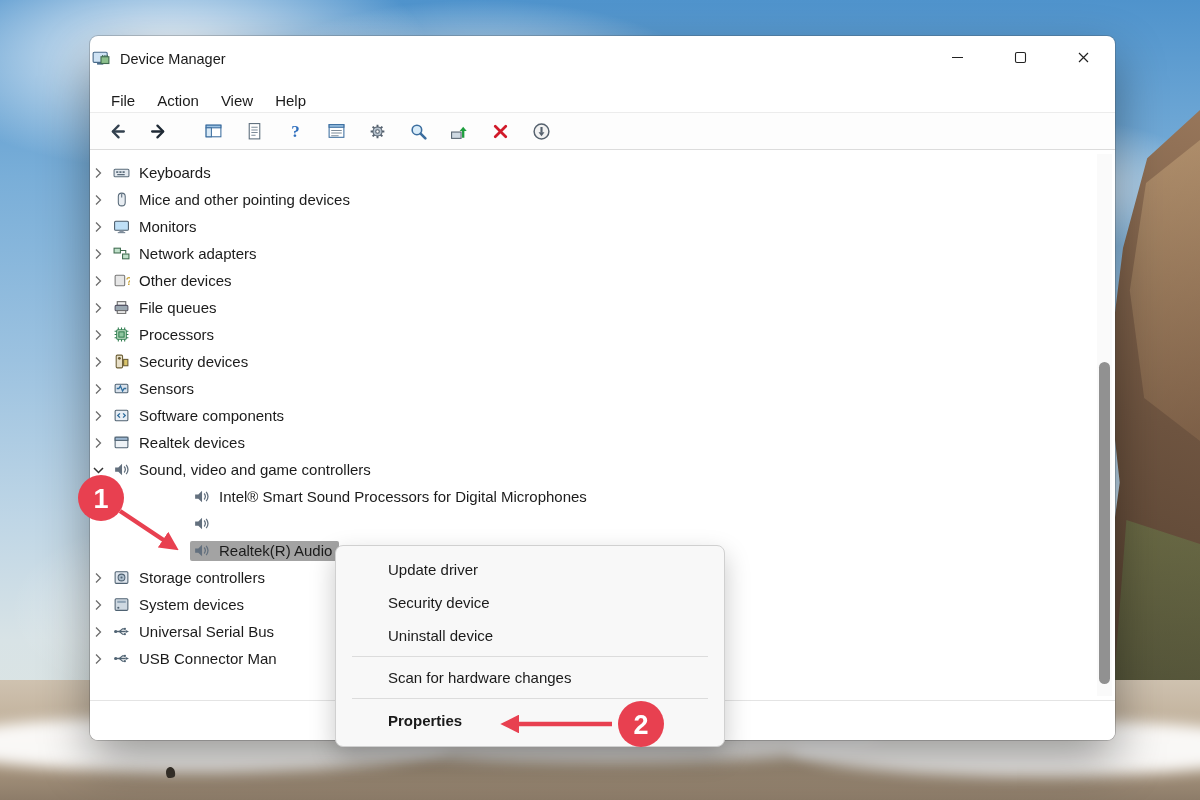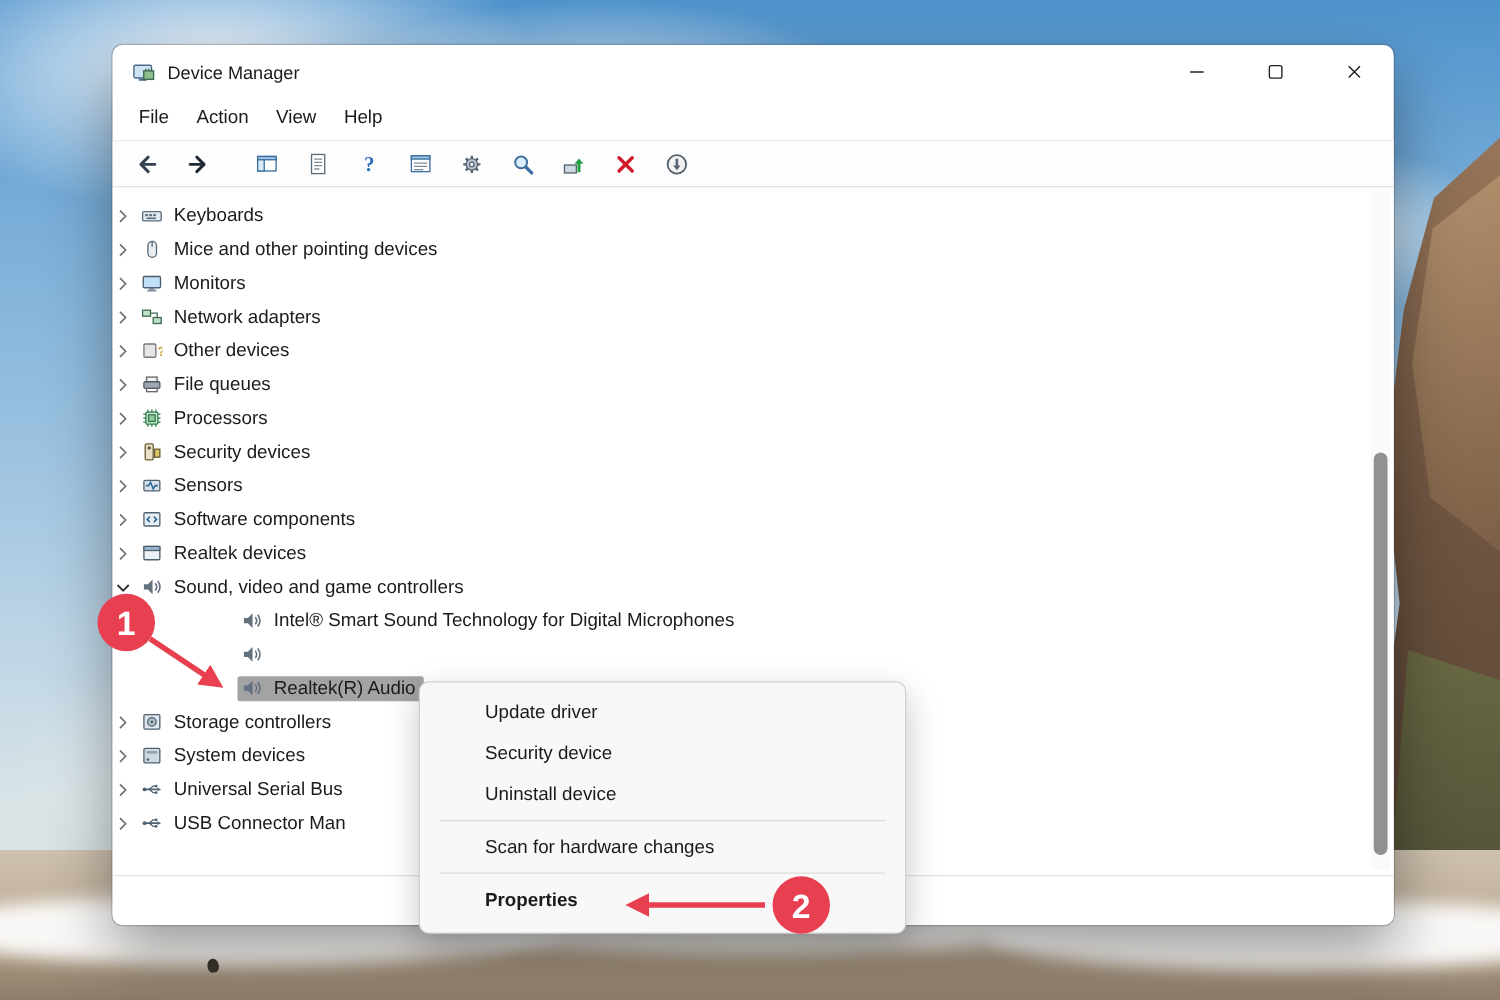--- a/index.html
+++ b/index.html
@@ -23,26 +23,26 @@
   .sand{position:absolute;left:0;right:0;bottom:0;height:120px;
     background:linear-gradient(180deg,#cfc2b0 0%,#c0b09a 40%,#a8967f 70%,#8d7c69 100%)}
   .foam{position:absolute;background:rgba(255,255,255,.92);border-radius:50%;filter:blur(7px)}
   .foam1{left:-70px;bottom:28px;width:520px;height:56px}
   .foam2{left:340px;bottom:38px;width:540px;height:48px}
   .foam3{left:790px;bottom:24px;width:500px;height:56px}
   .bird{position:absolute;left:166px;bottom:22px;width:9px;height:11px;background:#3a342c;border-radius:50% 50% 40% 40%;transform:rotate(-8deg)}
 
   .window{position:absolute;left:90px;top:36px;width:1025px;height:704px;background:#fff;border-radius:8px;
     box-shadow:0 22px 50px rgba(0,0,0,.38),0 0 0 1px rgba(70,70,70,.25);overflow:hidden;z-index:10;display:flex;flex-direction:column}
-  .titlebar{height:46px;display:flex;align-items:center;padding-left:16px;flex:none}
+  .titlebar{height:46px;display:flex;align-items:center;padding-left:2px;flex:none}
   .app-icon{width:18px;height:18px;display:flex;align-items:center}
   .title{font-size:14.5px;color:#1a1a1a;margin-left:10px}
   .win-controls{margin-left:auto;display:flex;height:100%}
   .wc-btn{width:63px;height:100%;display:flex;align-items:center;justify-content:center;background:none;border:none}
-  .menubar{display:flex;padding-left:10px;height:30px;align-items:flex-start;flex:none}
+  .menubar{display:flex;padding-left:10px;height:30px;align-items:flex-end;flex:none}
   .menu-item{padding:3px 11px;font-size:15px;color:#1b1b1b;cursor:default}
   .toolbar{height:38px;border-top:1px solid #ececec;border-bottom:1px solid #dcdcdc;display:flex;align-items:center;
     padding-left:12px;gap:11px;background:#fdfdfd;flex:none}
   .tb-btn{width:30px;height:27px;display:flex;align-items:center;justify-content:center;border:none;background:none;padding:0}
   .tb-btn.gap{margin-right:14px}
   .content{flex:1;position:relative;background:#fff}
   .tree{position:absolute;left:0;top:0;right:22px;bottom:0;padding-top:9px;overflow:hidden}
   .tree-row{height:27px;display:flex;align-items:center;font-size:15px;color:#1b1b1b;white-space:nowrap}
   .tree-row.child{padding-left:80px}
   .chev{width:20px;height:18px;display:flex;align-items:center;flex:none}
@@ -399,21 +399,21 @@
           <div class="tree-row child">
             <span class="chev"></span>
             <span class="row-label">
               <span class="dev-icon">
                 <svg width="17" height="17" viewBox="0 0 16 16">
                   <polygon points="2,6 5,6 8.5,2.5 8.5,13.5 5,10 2,10" fill="#63707e"></polygon>
                   <path d="M10.5 5.2 q2.3 2.8 0 5.6" fill="none" stroke="#63707e" stroke-width="1.2"></path>
                   <path d="M12.4 3.6 q3.4 4.4 0 8.8" fill="none" stroke="#63707e" stroke-width="1.2"></path>
                 </svg>
               </span>
-              <span class="lbl">Intel® Smart Sound Technology for Digital Microphones</span>
+              <span class="lbl">Intel® Smart Sound Processors for Digital Microphones</span>
             </span>
           </div>
           <div class="tree-row child">
             <span class="chev"></span>
             <span class="row-label">
               <span class="dev-icon">
                 <svg width="17" height="17" viewBox="0 0 16 16">
                   <polygon points="2,6 5,6 8.5,2.5 8.5,13.5 5,10 2,10" fill="#63707e"></polygon>
                   <path d="M10.5 5.2 q2.3 2.8 0 5.6" fill="none" stroke="#63707e" stroke-width="1.2"></path>
                   <path d="M12.4 3.6 q3.4 4.4 0 8.8" fill="none" stroke="#63707e" stroke-width="1.2"></path>

